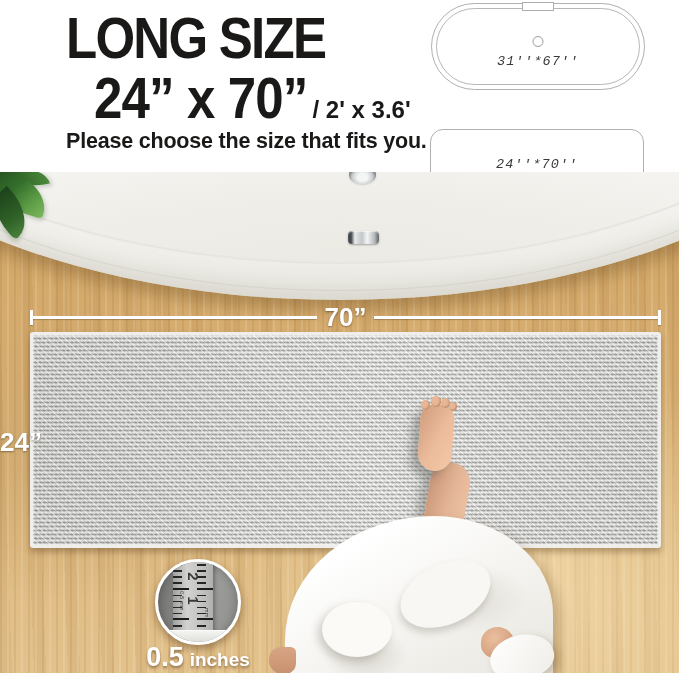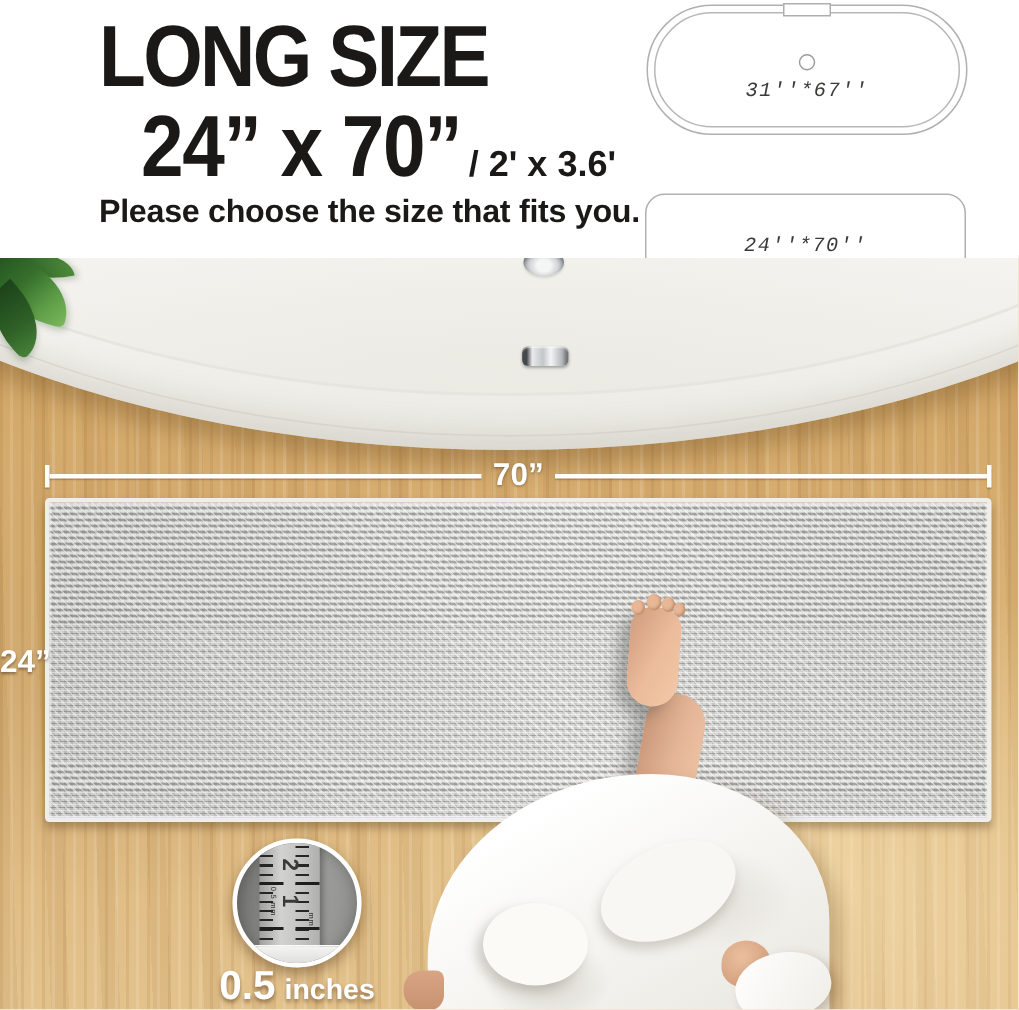--- a/index.html
+++ b/index.html
@@ -72,21 +72,21 @@
     border:3px solid #efeeea;border-radius:3px;
     background-color:#c4c4c1;
     background-image:
       linear-gradient(90deg, rgba(0,0,0,.05), rgba(255,255,255,.07) 55%, rgba(0,0,0,.03)),
       repeating-linear-gradient(45deg, rgba(255,255,255,.5) 0 1px, rgba(0,0,0,0) 1px 4px),
       repeating-linear-gradient(0deg, rgba(255,255,255,.55) 0 1px, rgba(0,0,0,0) 1px 2px, rgba(92,92,90,.4) 2px 3px, rgba(0,0,0,0) 3px 4px),
       repeating-linear-gradient(90deg, rgba(255,255,255,.3) 0 2px, rgba(0,0,0,0) 2px 4px);
     box-shadow:0 4px 6px rgba(100,70,35,.42), inset 0 0 0 1px rgba(255,255,255,.35);
   }
 
-  .dim-label{color:#fff;font-size:21px;font-weight:700;text-shadow:0 1px 2px rgba(60,40,20,.5);white-space:nowrap;}
+  .dim-label{color:#fff;font-size:26px;font-weight:700;text-shadow:0 1px 2px rgba(60,40,20,.5);white-space:nowrap;}
   .dim-h{left:30px;top:134px;width:631px;height:22px;display:flex;align-items:center;}
   .dim-h .seg{flex:1;height:3px;background:#fff;box-shadow:0 1px 1px rgba(60,40,20,.3);}
   .dim-h .cap{width:3px;height:15px;background:#fff;box-shadow:0 1px 1px rgba(60,40,20,.3);}
   .dim-h .dim-label{padding:0 8px;}
   .dim-v{left:0px;top:157px;width:27px;height:226px;display:flex;flex-direction:row;align-items:center;}
   .dim-v .seg{flex:1;width:3px;background:#fff;box-shadow:1px 0 1px rgba(60,40,20,.3);}
   .dim-v .cap{height:3px;width:15px;background:#fff;box-shadow:0 1px 1px rgba(60,40,20,.3);}
   .dim-v .dim-label{padding:2px 0;}
 
   

